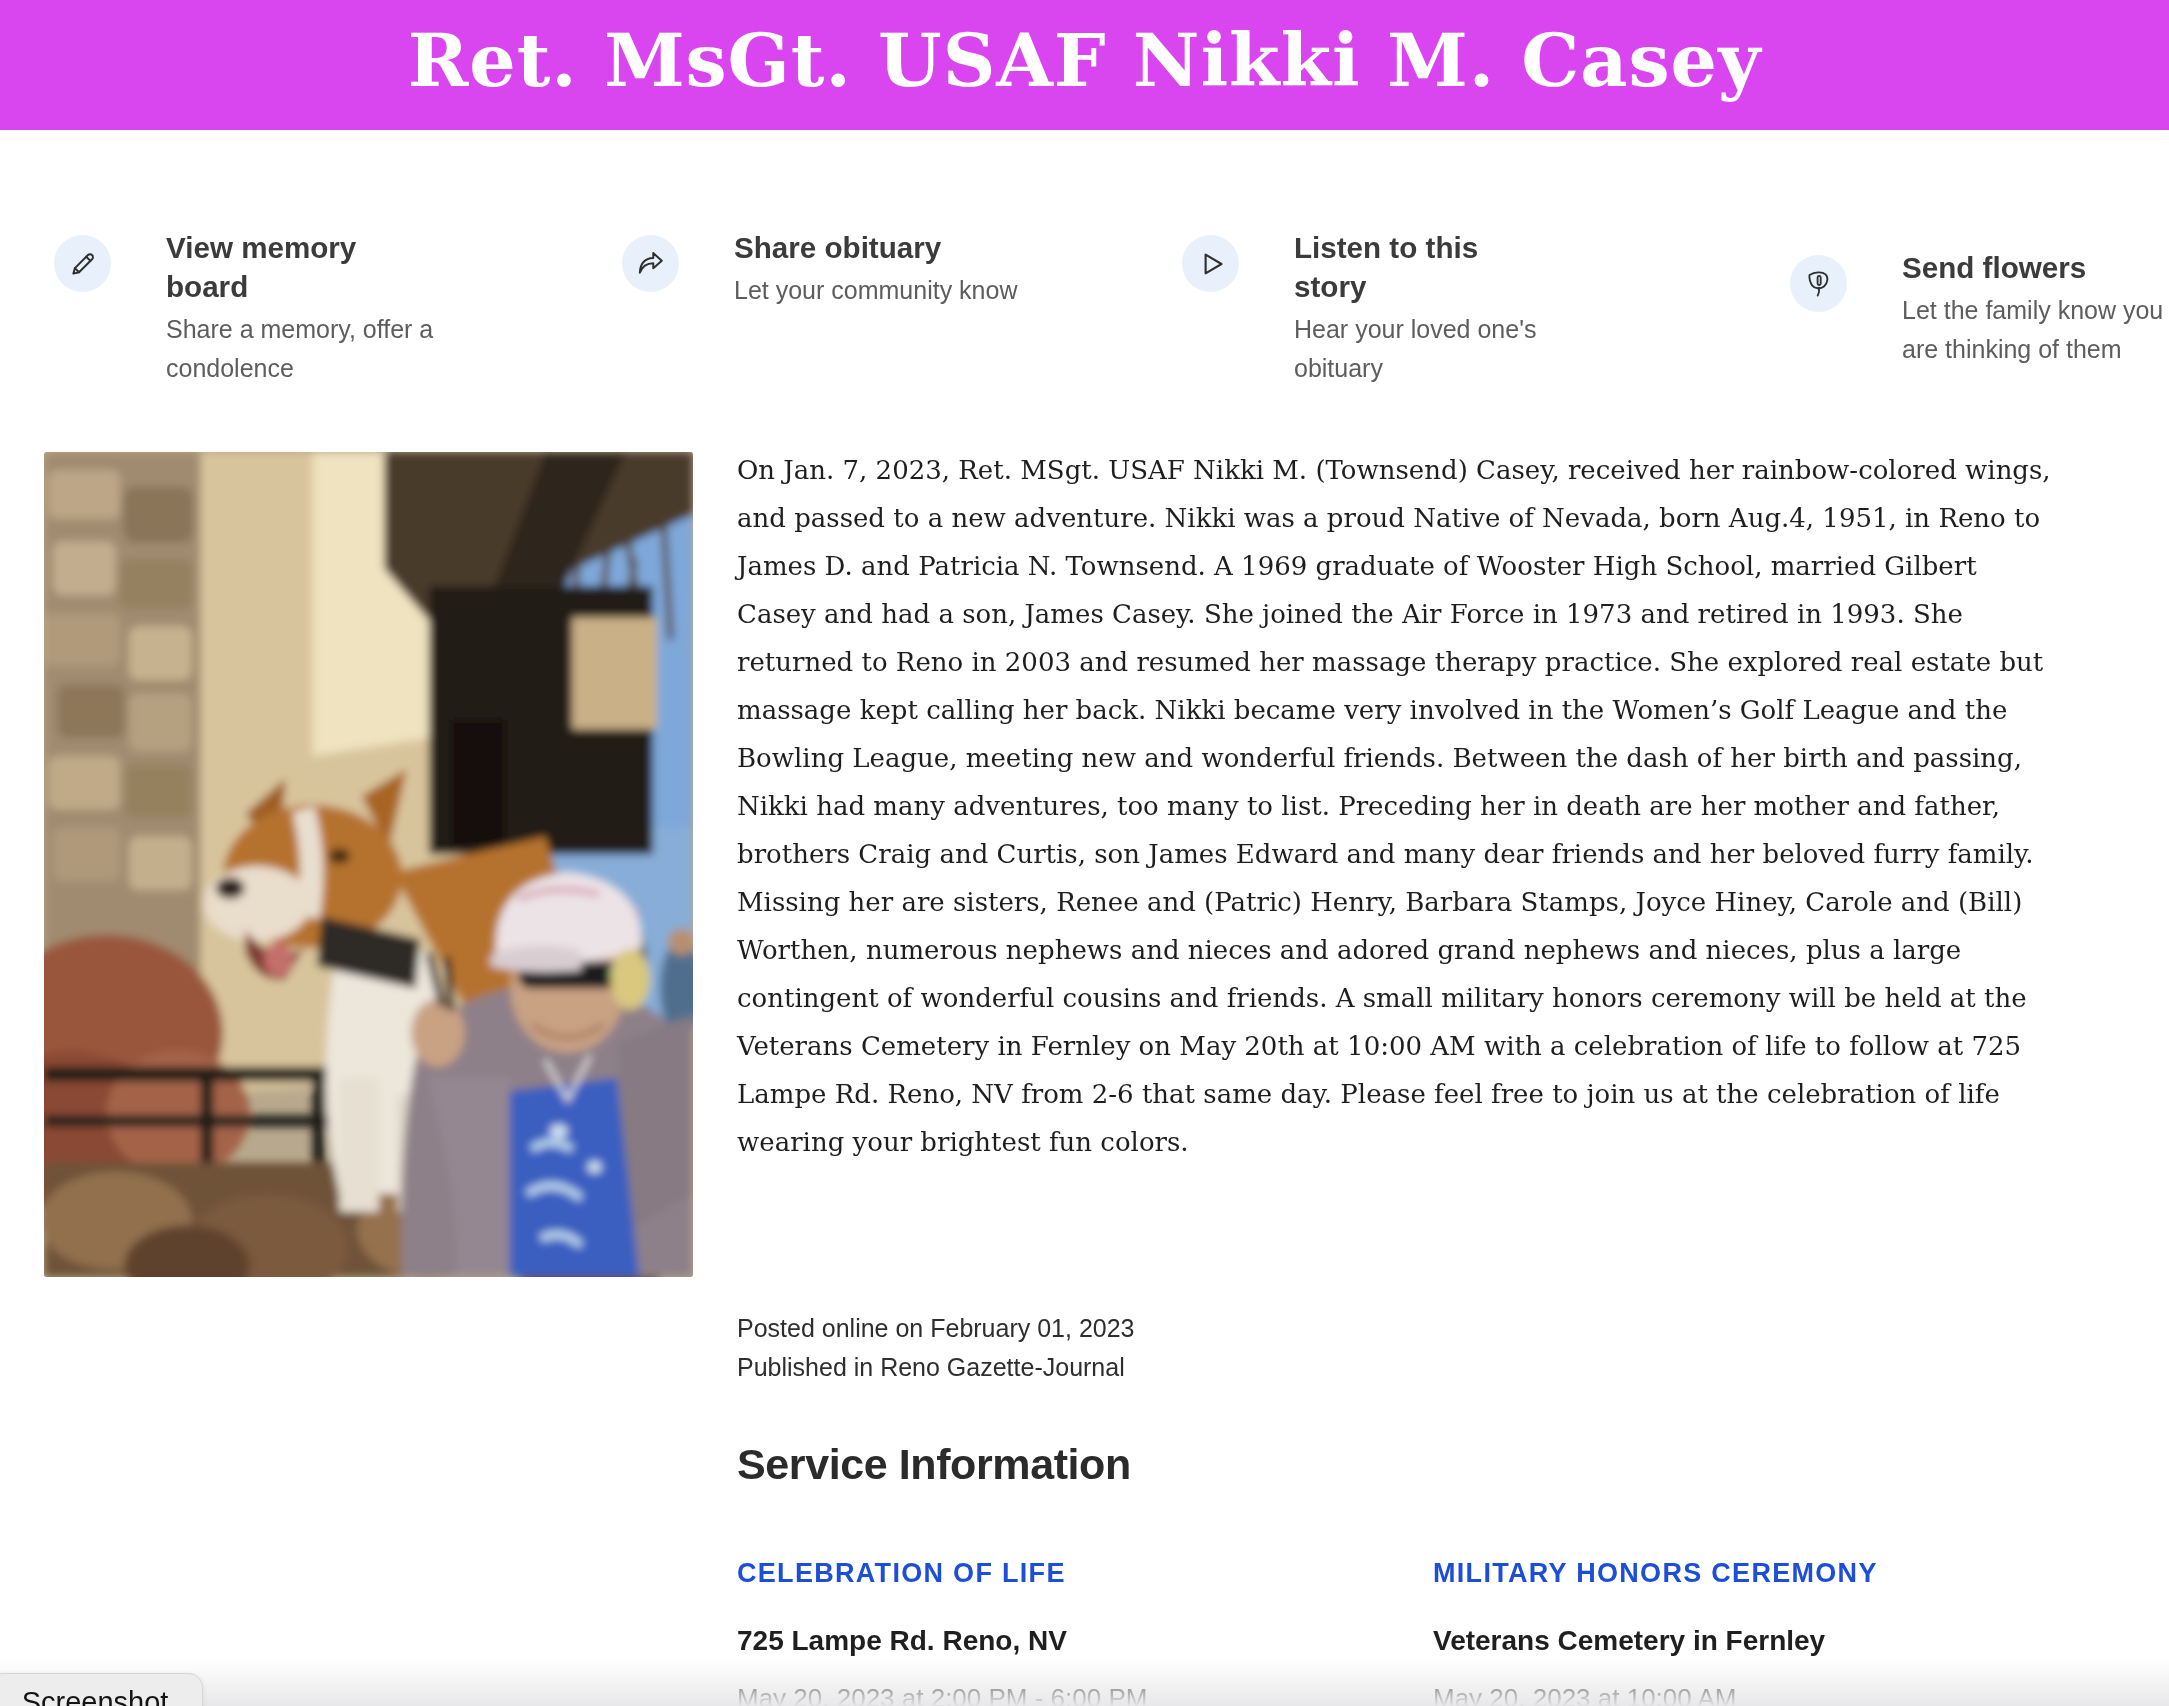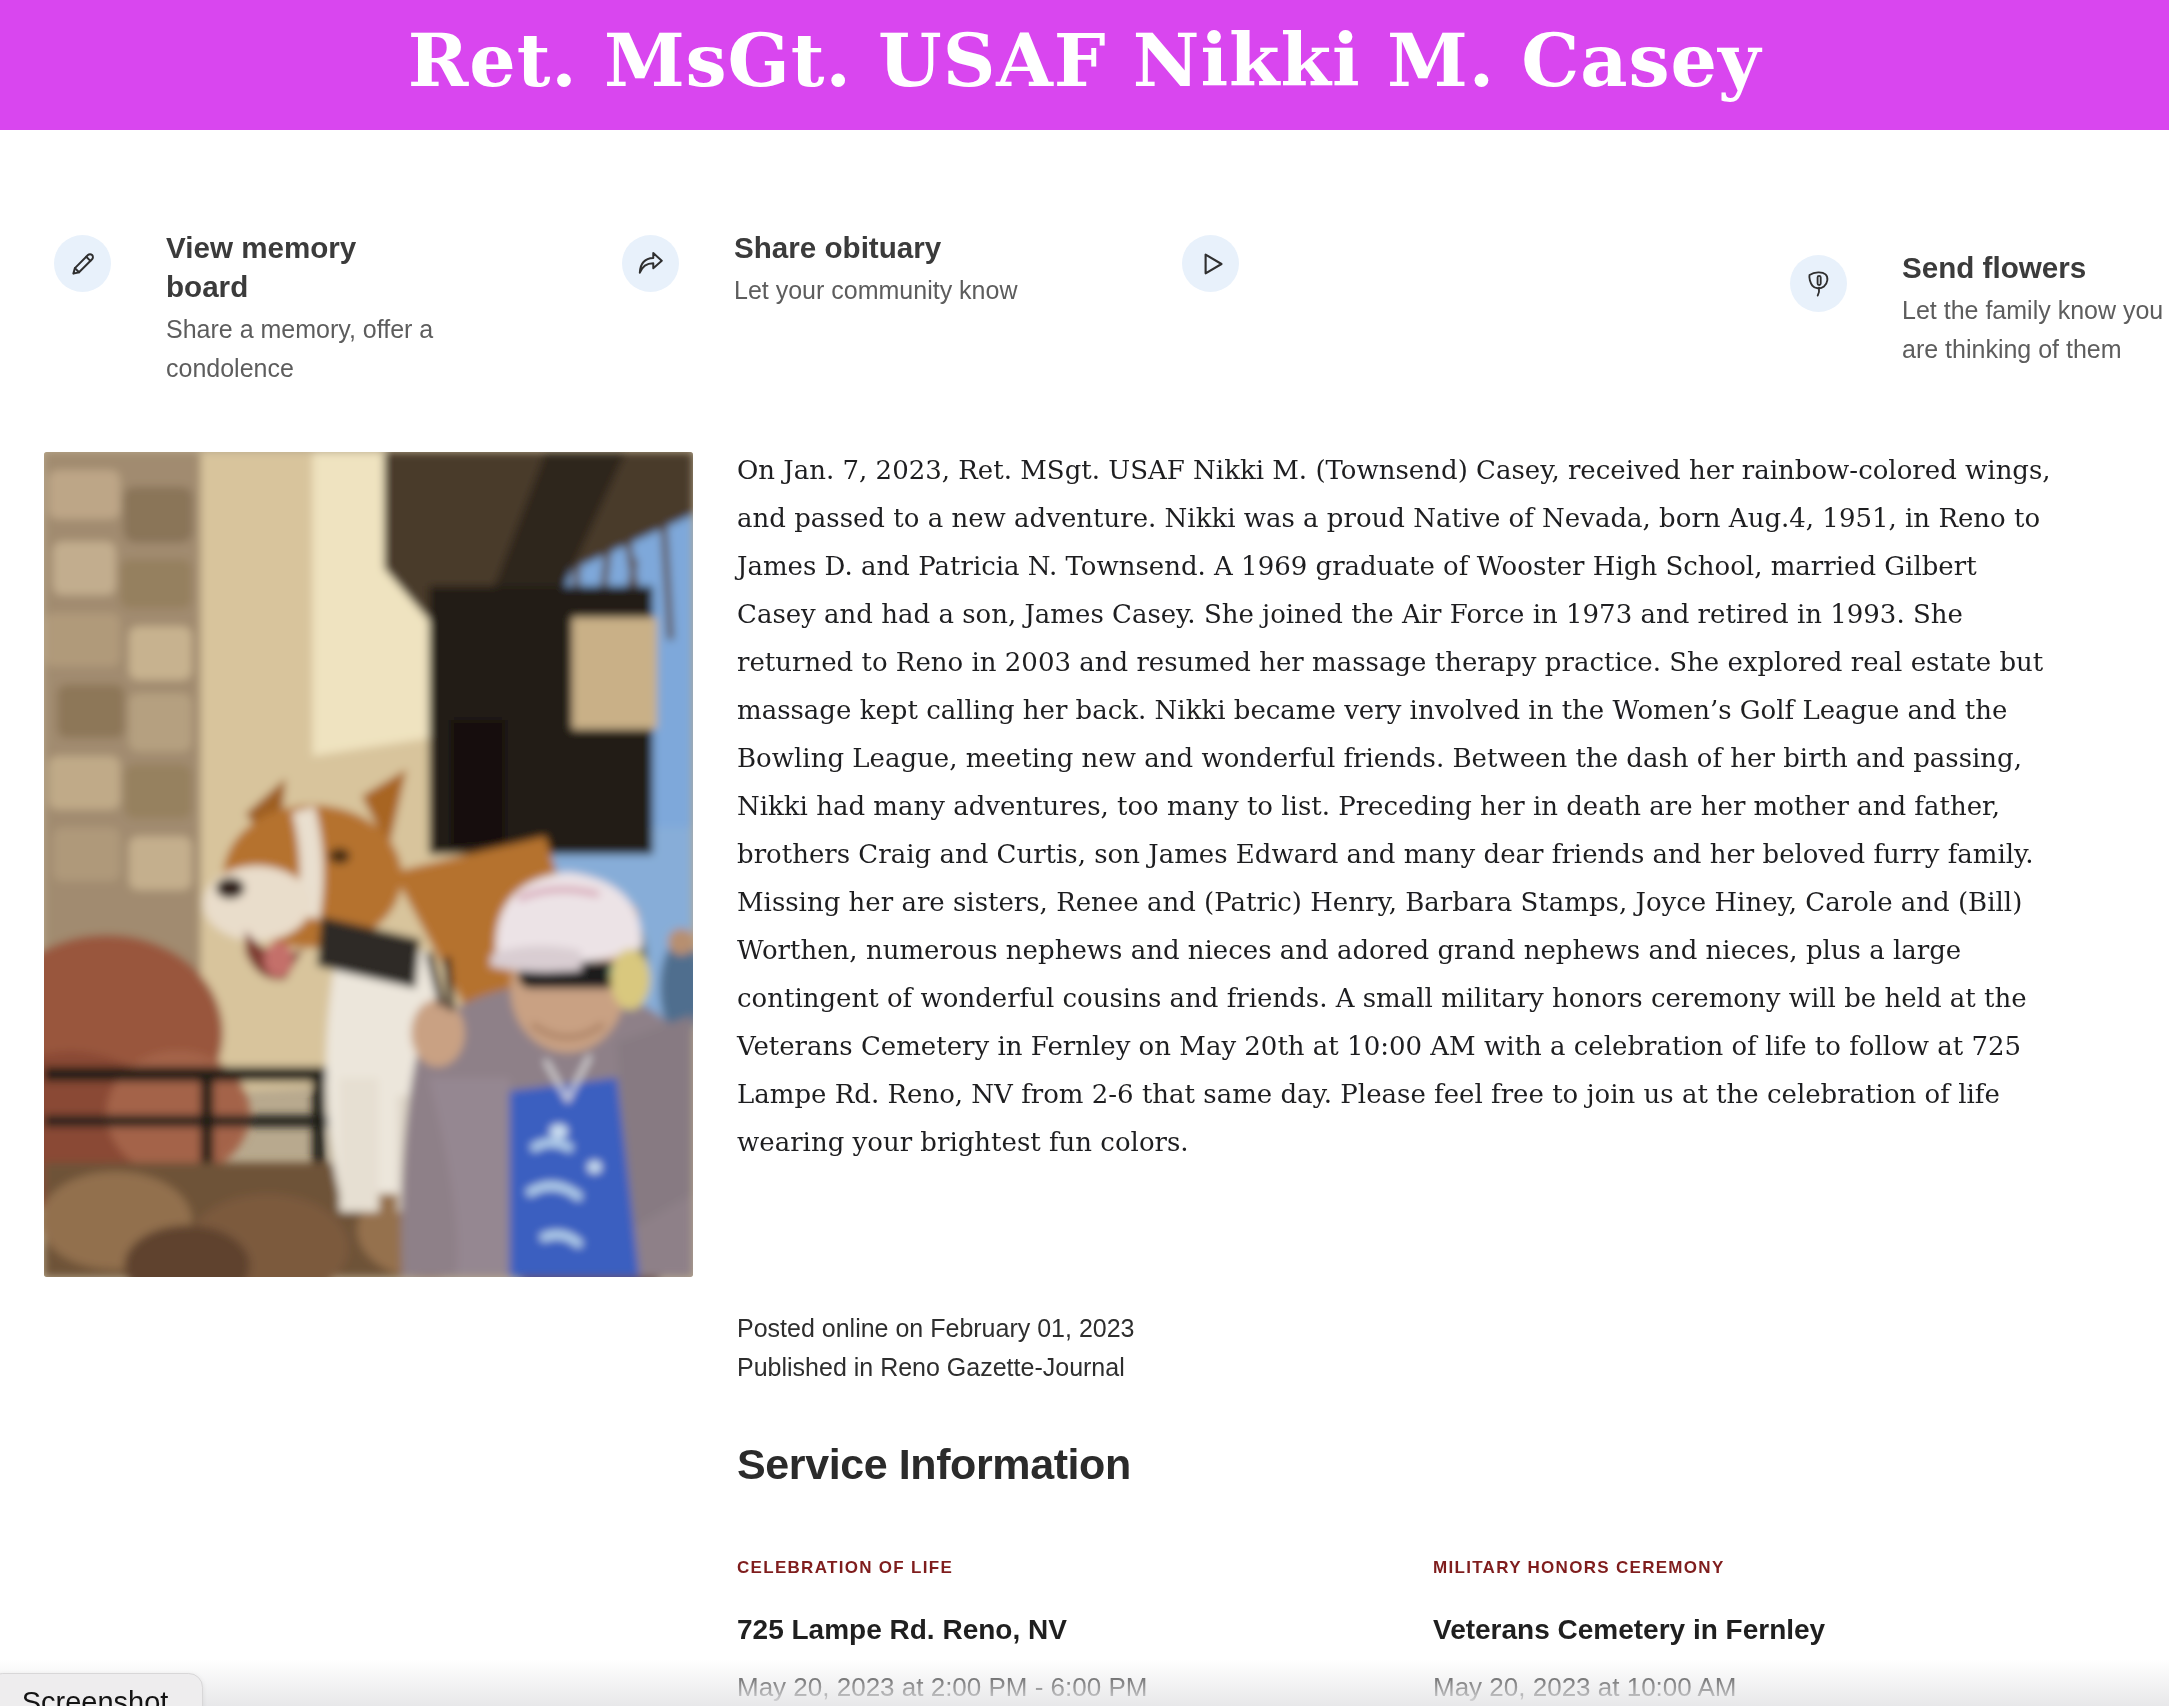--- a/index.html
+++ b/index.html
@@ -69,21 +69,21 @@
   }
   
   .service-heading{
     position:absolute;left:737px;top:1440px;margin:0;
     font-size:43px;font-weight:700;color:#2b2b2b;letter-spacing:-0.4px;text-align:center;
   }
   .event{position:absolute;top:1558px;width:645px;}
   .event-1{left:737px;}
   .event-2{left:1433px;}
   .event-label{
-    font-size:17px;font-weight:700;color:#7f1d1d;letter-spacing:1.3px;
+    font-size:27px;font-weight:700;color:#1d4ed8;letter-spacing:1.3px;
   }
   .event-venue{
     margin-top:36px;font-size:28px;font-weight:700;color:#1f1f1f;
   }
   .event-datetime{
     margin-top:26px;font-size:26px;font-weight:400;color:#2a2a2a;
   }
   
   .bottom-fade{
     position:absolute;left:0;top:1659px;width:2169px;height:48px;
@@ -130,20 +130,24 @@
     <div class="action-sub">Let your community know</div>
   </div>
 </div>
 
 <div class="action action-3">
   <span class="icon-circle">
     <svg viewBox="0 0 24 24" fill="none" stroke="#2f2f2f" stroke-width="1.5" stroke-linejoin="round">
       <path d="M8.2 5.4v13.2L19.4 12z"></path>
     </svg>
   </span>
+  <div class="action-text">
+    <div class="action-title">Listen to this story</div>
+    <div class="action-sub">Hear your loved one's obituary</div>
+  </div>
 </div>
 
 <div class="action action-4">
   <span class="icon-circle">
     <svg viewBox="0 0 24 24" fill="none" stroke="#2f2f2f" stroke-width="1.3" stroke-linejoin="round" stroke-linecap="round">
       <path d="M5.3 5.6C8.8 3.4 14.3 3.1 16.6 5.2c2.1 1.9 1.7 6.3-1.1 8.5-2.5 2-6.4 1.7-8.2-.6C5.8 11.2 4.8 7.6 5.3 5.6Z"></path>
       <rect x="11" y="6.3" width="2.2" height="6.4" rx="1.1"></rect>
       <path d="M12 14.6c.3 2.6 0 4.2-.9 5.6"></path>
     </svg>
   </span>

